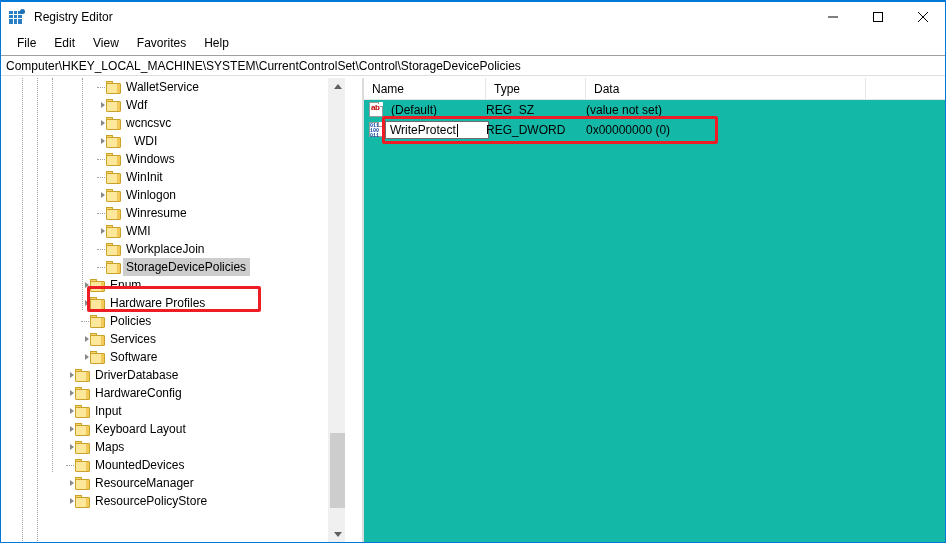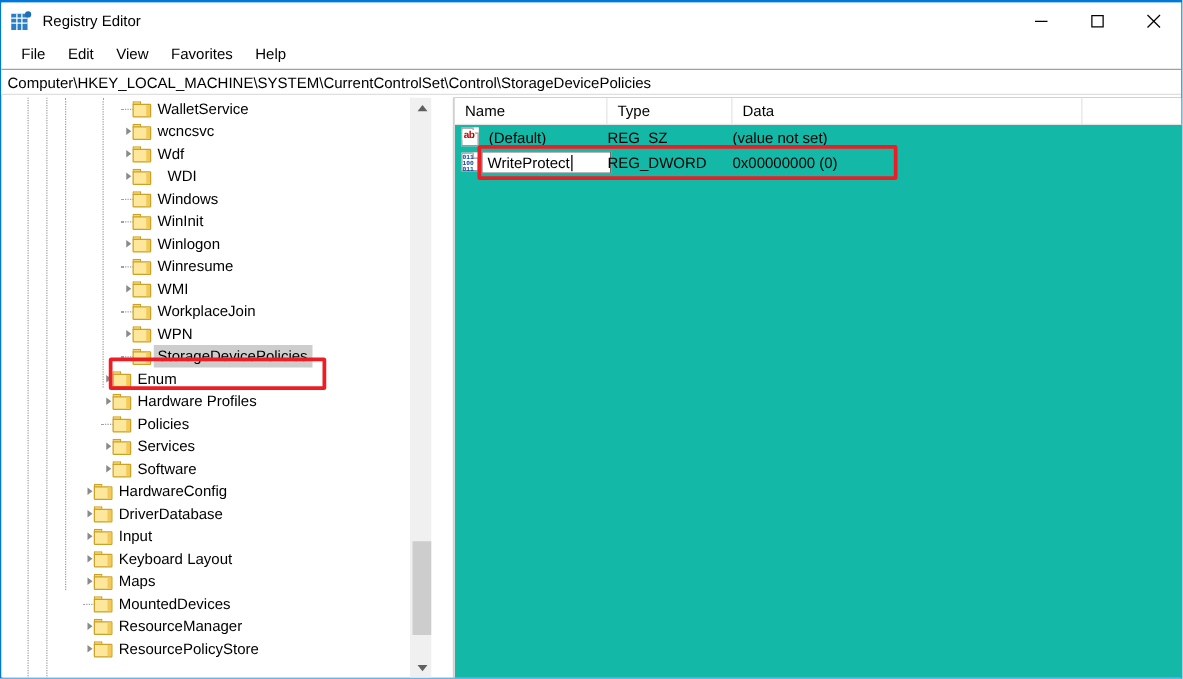--- a/index.html
+++ b/index.html
@@ -415,112 +415,101 @@
           </div>
           <div class="trow">
             <div class="expander" style="left: 92px;">
               <div class="chev"></div>
             </div>
             <div class="folder" style="left: 104px; top: 3px;">
               <div class="tab"></div>
               <div class="body"></div>
               <div class="shade"></div>
             </div>
+            <div class="tlabel" style="left: 124px;">Wdf</div>
+          </div>
+          <div class="trow">
+            <div class="expander" style="left: 92px;">
+              <div class="chev"></div>
+            </div>
+            <div class="folder" style="left: 104px; top: 3px;">
+              <div class="tab"></div>
+              <div class="body"></div>
+              <div class="shade"></div>
+            </div>
             <div class="tlabel" style="left: 124px;">wcncsvc</div>
           </div>
           <div class="trow">
             <div class="expander" style="left: 92px;">
               <div class="chev"></div>
             </div>
             <div class="folder" style="left: 104px; top: 3px;">
               <div class="tab"></div>
               <div class="body"></div>
               <div class="shade"></div>
             </div>
-            <div class="tlabel" style="left: 124px;">Wdf</div>
+            <div class="tlabel" style="left: 132px;">WDI</div>
+          </div>
+          <div class="trow">
+            <div class="dotline" style="left: 95px; top: 9px;"></div>
+            <div class="folder" style="left: 104px; top: 3px;">
+              <div class="tab"></div>
+              <div class="body"></div>
+              <div class="shade"></div>
+            </div>
+            <div class="tlabel" style="left: 124px;">Windows</div>
+          </div>
+          <div class="trow">
+            <div class="dotline" style="left: 95px; top: 9px;"></div>
+            <div class="folder" style="left: 104px; top: 3px;">
+              <div class="tab"></div>
+              <div class="body"></div>
+              <div class="shade"></div>
+            </div>
+            <div class="tlabel" style="left: 124px;">WinInit</div>
           </div>
           <div class="trow">
             <div class="expander" style="left: 92px;">
               <div class="chev"></div>
             </div>
             <div class="folder" style="left: 104px; top: 3px;">
               <div class="tab"></div>
               <div class="body"></div>
               <div class="shade"></div>
             </div>
-            <div class="tlabel" style="left: 132px;">WDI</div>
+            <div class="tlabel" style="left: 124px;">Winlogon</div>
           </div>
           <div class="trow">
             <div class="dotline" style="left: 95px; top: 9px;"></div>
             <div class="folder" style="left: 104px; top: 3px;">
               <div class="tab"></div>
               <div class="body"></div>
               <div class="shade"></div>
             </div>
-            <div class="tlabel" style="left: 124px;">Windows</div>
+            <div class="tlabel" style="left: 124px;">Winresume</div>
+          </div>
+          <div class="trow">
+            <div class="expander" style="left: 92px;">
+              <div class="chev"></div>
+            </div>
+            <div class="folder" style="left: 104px; top: 3px;">
+              <div class="tab"></div>
+              <div class="body"></div>
+              <div class="shade"></div>
+            </div>
+            <div class="tlabel" style="left: 124px;">WMI</div>
           </div>
           <div class="trow">
             <div class="dotline" style="left: 95px; top: 9px;"></div>
             <div class="folder" style="left: 104px; top: 3px;">
               <div class="tab"></div>
               <div class="body"></div>
               <div class="shade"></div>
             </div>
-            <div class="tlabel" style="left: 124px;">WinInit</div>
-          </div>
-          <div class="trow">
-            <div class="expander" style="left: 92px;">
-              <div class="chev"></div>
-            </div>
-            <div class="folder" style="left: 104px; top: 3px;">
-              <div class="tab"></div>
-              <div class="body"></div>
-              <div class="shade"></div>
-            </div>
-            <div class="tlabel" style="left: 124px;">Winlogon</div>
-          </div>
-          <div class="trow">
-            <div class="dotline" style="left: 95px; top: 9px;"></div>
-            <div class="folder" style="left: 104px; top: 3px;">
-              <div class="tab"></div>
-              <div class="body"></div>
-              <div class="shade"></div>
-            </div>
-            <div class="tlabel" style="left: 124px;">Winresume</div>
-          </div>
-          <div class="trow">
-            <div class="expander" style="left: 92px;">
-              <div class="chev"></div>
-            </div>
-            <div class="folder" style="left: 104px; top: 3px;">
-              <div class="tab"></div>
-              <div class="body"></div>
-              <div class="shade"></div>
-            </div>
-            <div class="tlabel" style="left: 124px;">WMI</div>
-          </div>
-          <div class="trow">
-            <div class="dotline" style="left: 95px; top: 9px;"></div>
-            <div class="folder" style="left: 104px; top: 3px;">
-              <div class="tab"></div>
-              <div class="body"></div>
-              <div class="shade"></div>
-            </div>
             <div class="tlabel" style="left: 124px;">WorkplaceJoin</div>
-          </div>
-          <div class="trow">
-            <div class="expander" style="left: 92px;">
-              <div class="chev"></div>
-            </div>
-            <div class="folder" style="left: 104px; top: 3px;">
-              <div class="tab"></div>
-              <div class="body"></div>
-              <div class="shade"></div>
-            </div>
-            <div class="tlabel" style="left: 124px;">WPN</div>
           </div>
           <div class="trow">
             <div class="dotline" style="left: 95px; top: 9px;"></div>
             <div class="folder" style="left: 104px; top: 3px;">
               <div class="tab"></div>
               <div class="body"></div>
               <div class="shade"></div>
             </div>
             <div class="tlabel sel" style="left: 121px;">StorageDevicePolicies</div>
           </div>
@@ -579,32 +568,32 @@
           </div>
           <div class="trow">
             <div class="expander" style="left: 61px;">
               <div class="chev"></div>
             </div>
             <div class="folder" style="left: 73px; top: 3px;">
               <div class="tab"></div>
               <div class="body"></div>
               <div class="shade"></div>
             </div>
+            <div class="tlabel" style="left: 93px;">DriverDatabase</div>
+          </div>
+          <div class="trow">
+            <div class="expander" style="left: 61px;">
+              <div class="chev"></div>
+            </div>
+            <div class="folder" style="left: 73px; top: 3px;">
+              <div class="tab"></div>
+              <div class="body"></div>
+              <div class="shade"></div>
+            </div>
             <div class="tlabel" style="left: 93px;">HardwareConfig</div>
-          </div>
-          <div class="trow">
-            <div class="expander" style="left: 61px;">
-              <div class="chev"></div>
-            </div>
-            <div class="folder" style="left: 73px; top: 3px;">
-              <div class="tab"></div>
-              <div class="body"></div>
-              <div class="shade"></div>
-            </div>
-            <div class="tlabel" style="left: 93px;">DriverDatabase</div>
           </div>
           <div class="trow">
             <div class="expander" style="left: 61px;">
               <div class="chev"></div>
             </div>
             <div class="folder" style="left: 73px; top: 3px;">
               <div class="tab"></div>
               <div class="body"></div>
               <div class="shade"></div>
             </div>

